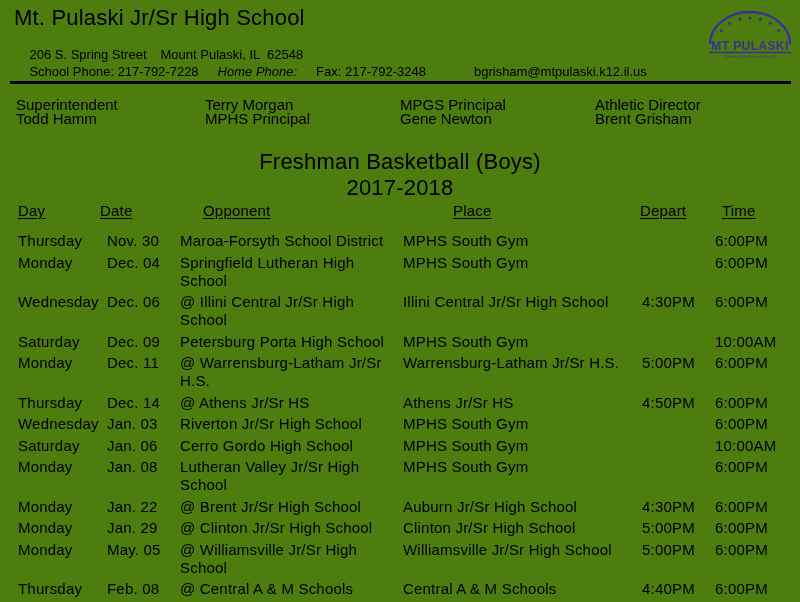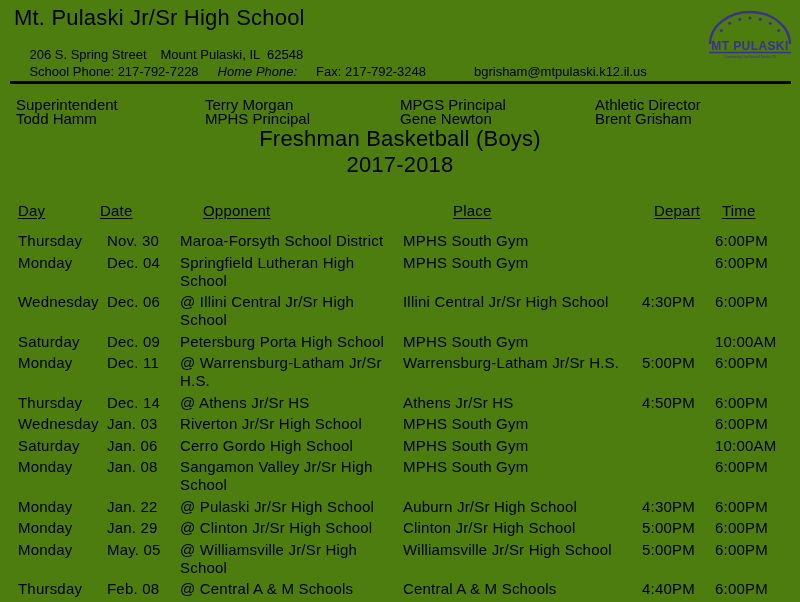--- a/index.html
+++ b/index.html
@@ -19,33 +19,33 @@
   .logo{position:absolute;left:706px;top:3px;width:88px;height:56px;}
   .rule{position:absolute;left:10px;top:81px;width:781px;height:3px;background:#000;}
 
   
   .staff{position:absolute;left:0;top:98px;width:800px;box-sizing:border-box;
          padding-left:16px;display:grid;grid-template-columns:189px 195px 195px auto;
          font-size:15px;line-height:14px;}
   .staff-col div{white-space:nowrap;}
 
   
-  .doc-title{position:absolute;left:0;top:126px;width:800px;text-align:center;
+  .doc-title{position:absolute;left:0;top:149px;width:800px;text-align:center;
              font-size:22px;line-height:26px;letter-spacing:.2px;}
 
   
   .schedule{position:absolute;left:0;top:202px;width:636px;font-size:15px;letter-spacing:.2px;}
   .thead,.trow{display:grid;grid-template-columns:89px 73px 223px 235px 77px auto;
                padding-left:18px;align-items:start;}
   .thead{line-height:18px;margin-bottom:12px;}
   .thead span{text-decoration:underline;text-underline-offset:2px;justify-self:start;}
   .h-date{margin-left:-7px;}
   .h-opp{margin-left:23px;}
   .h-place{margin-left:50px;}
-  .h-depart{margin-left:16px;text-align:right;}
+  .h-depart{margin-left:2px;text-align:right;}
   .h-time{margin-left:7px;}
   .trow{line-height:18px;margin-bottom:3.5px;}
   .c-opp{padding-right:14px;}
   .c-place{padding-right:6px;}
   .c-depart{padding-left:4px;}
   .trow span{display:block;}
 </style>
 </head>
 <body>
 
@@ -177,29 +177,29 @@
           <span class="c-day">Saturday</span>
           <span class="c-date">Jan. 06</span>
           <span class="c-opp">Cerro Gordo High School</span>
           <span class="c-place">MPHS South Gym</span>
           <span class="c-depart"></span>
           <span class="c-time">10:00AM</span>
         </div>
         <div class="trow">
           <span class="c-day">Monday</span>
           <span class="c-date">Jan. 08</span>
-          <span class="c-opp">Sangamon Valley Jr/Sr High School</span>
+          <span class="c-opp">Lutheran Valley Jr/Sr High School</span>
           <span class="c-place">MPHS South Gym</span>
           <span class="c-depart"></span>
           <span class="c-time">6:00PM</span>
         </div>
         <div class="trow">
           <span class="c-day">Monday</span>
           <span class="c-date">Jan. 22</span>
-          <span class="c-opp">@ Pulaski Jr/Sr High School</span>
+          <span class="c-opp">@ Brent Jr/Sr High School</span>
           <span class="c-place">Auburn Jr/Sr High School</span>
           <span class="c-depart">4:30PM</span>
           <span class="c-time">6:00PM</span>
         </div>
         <div class="trow">
           <span class="c-day">Monday</span>
           <span class="c-date">Jan. 29</span>
           <span class="c-opp">@ Clinton Jr/Sr High School</span>
           <span class="c-place">Clinton Jr/Sr High School</span>
           <span class="c-depart">5:00PM</span>

